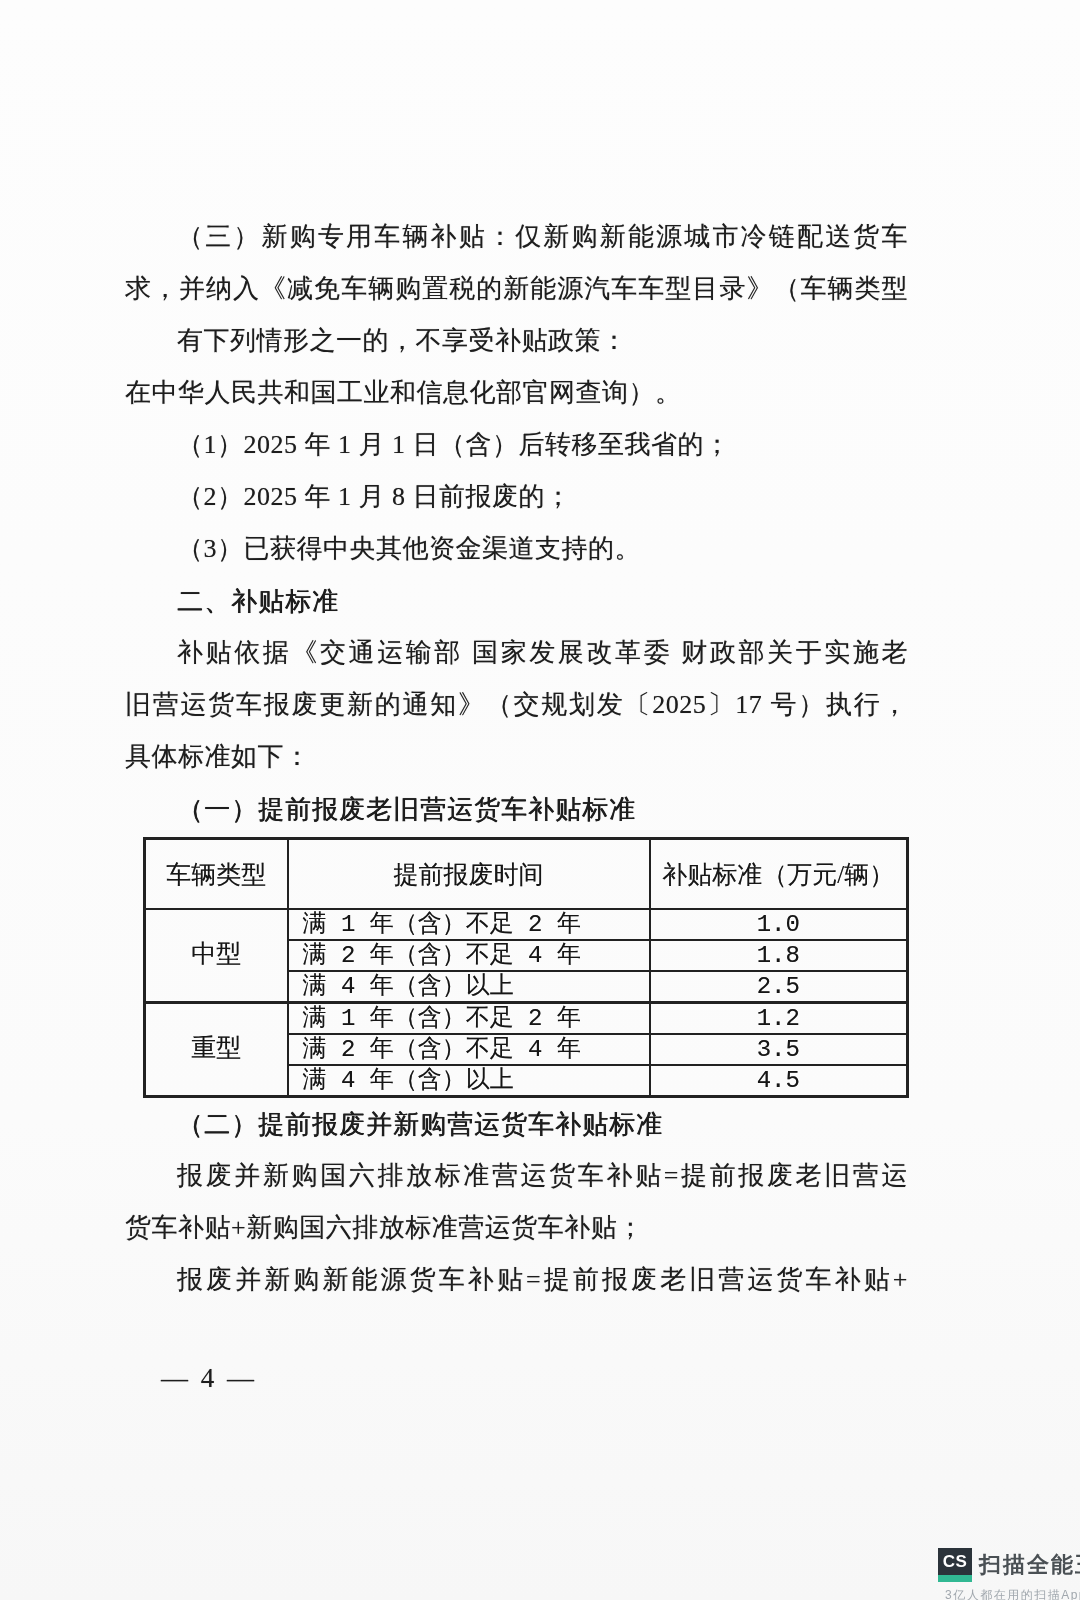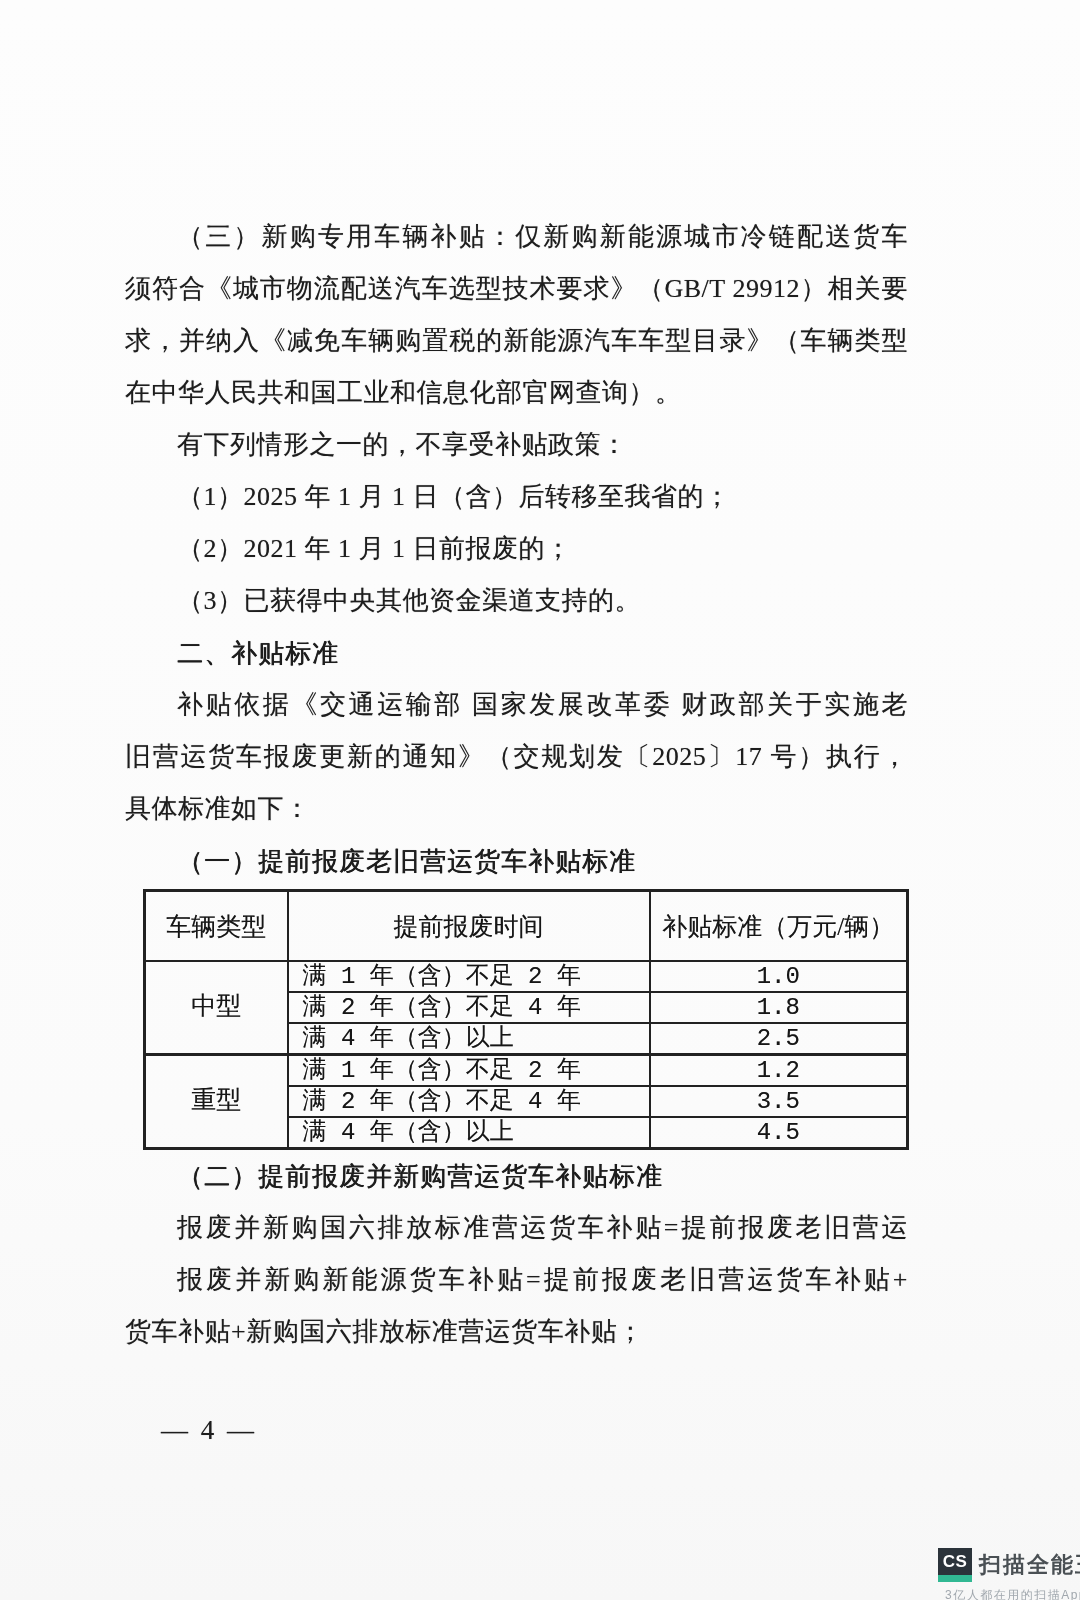--- a/index.html
+++ b/index.html
@@ -75,26 +75,25 @@
   }
 </style>
 </head>
 <body>
 
 <div class="page">
 
   <div class="content">
 
     <div class="line indent fill">（三）新购专用车辆补贴：仅新购新能源城市冷链配送货车</div>
-    <div class="line fill">须符合《城市物流配送汽车选型技术要求》（GB/T 29912）相关要</div>
     <div class="line fill">求，并纳入《减免车辆购置税的新能源汽车车型目录》（车辆类型</div>
+    <div class="line indent">有下列情形之一的，不享受补贴政策：</div>
     <div class="line">在中华人民共和国工业和信息化部官网查询）。</div>
-    <div class="line indent">有下列情形之一的，不享受补贴政策：</div>
     <div class="line indent">（1）2025 年 1 月 1 日（含）后转移至我省的；</div>
-    <div class="line indent">（2）2021 年 1 月 1 日前报废的；</div>
+    <div class="line indent">（2）2025 年 1 月 8 日前报废的；</div>
     <div class="line indent">（3）已获得中央其他资金渠道支持的。</div>
     <div class="line indent heading">二、补贴标准</div>
     <div class="line indent fill">补贴依据《交通运输部 国家发展改革委 财政部关于实施老</div>
     <div class="line fill">旧营运货车报废更新的通知》（交规划发〔2025〕17 号）执行，</div>
     <div class="line">具体标准如下：</div>
     <div class="line indent heading">（一）提前报废老旧营运货车补贴标准</div>
 
     <table class="subsidy-table">
       <colgroup>
         <col style="width:143px">
@@ -131,22 +130,22 @@
       </tr>
       <tr>
         <td class="period">满 4 年（含）以上</td>
         <td class="value">4.5</td>
       </tr>
     </tbody>
       </table>
 
     <div class="line indent heading">（二）提前报废并新购营运货车补贴标准</div>
     <div class="line indent fill">报废并新购国六排放标准营运货车补贴=提前报废老旧营运</div>
+    <div class="line">货车补贴+新购国六排放标准营运货车补贴；</div>
     <div class="line indent fill">报废并新购新能源货车补贴=提前报废老旧营运货车补贴+</div>
-    <div class="line">货车补贴+新购国六排放标准营运货车补贴；</div>
 
     <div class="page-number">— 4 —</div>
   </div>
 
   <div class="watermark">
     <div class="wm-row">
       <div class="wm-icon">
         <span class="wm-cs">CS</span>
       </div>
       <div class="wm-name">扫描全能王</div>

